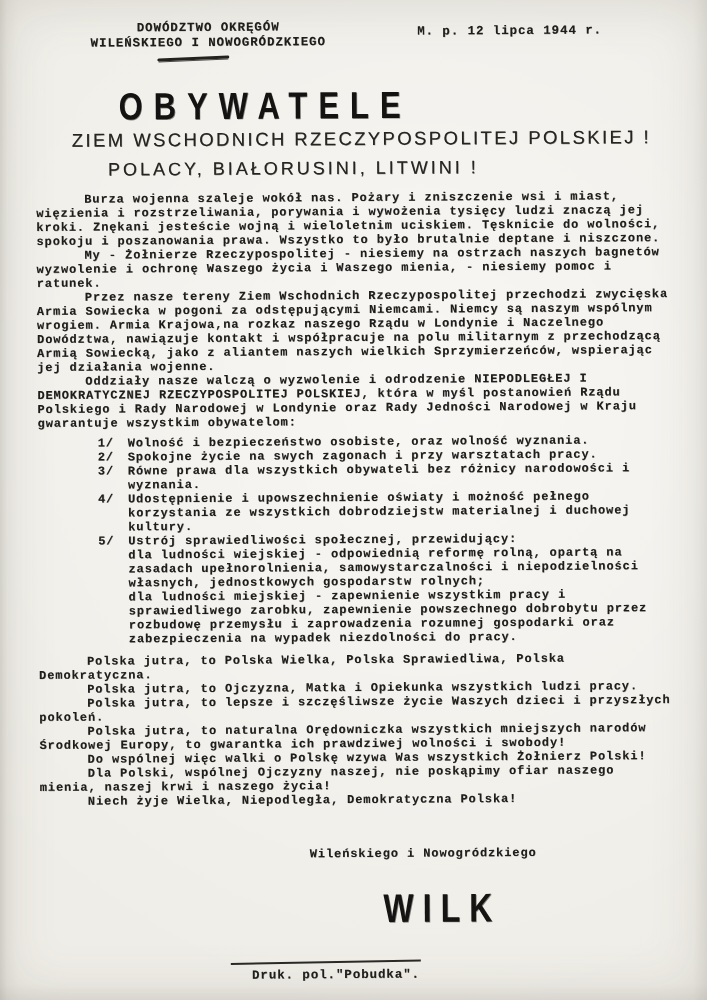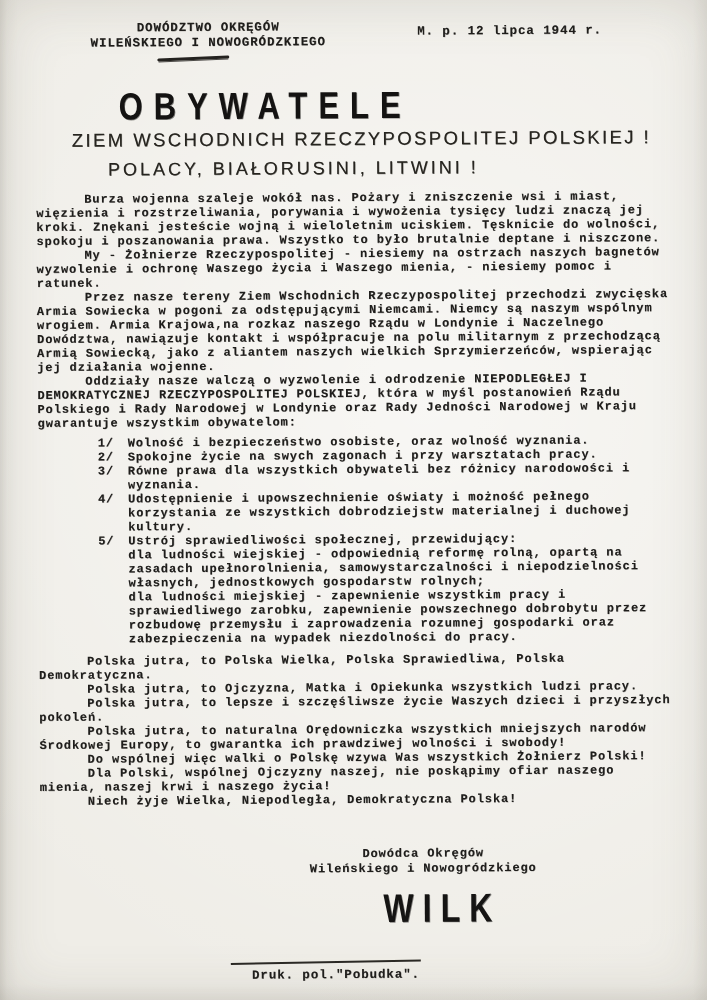--- a/index.html
+++ b/index.html
@@ -216,21 +216,20 @@
         <div class="para">Polska jutra, to Ojczyzna, Matka i Opiekunka wszystkich ludzi pracy.</div>
         <div class="para">Polska jutra, to lepsze i szczęśliwsze życie Waszych dzieci i przyszłych pokoleń.</div>
         <div class="para">Polska jutra, to naturalna Orędowniczka wszystkich mniejszych narodów Środkowej Europy, to gwarantka ich prawdziwej wolności i swobody!</div>
         <div class="para">Do wspólnej więc walki o Polskę wzywa Was wszystkich Żołnierz Polski!</div>
         <div class="para">Dla Polski, wspólnej Ojczyzny naszej, nie poskąpimy ofiar naszego mienia, naszej krwi i naszego życia!</div>
         <div class="para">Niech żyje Wielka, Niepodległa, Demokratyczna Polska!</div>
       </div>
     </div>
 
     <div class="signature tw">
-      <div>Dowódca Okręgów</div>
       <div>Wileńskiego i Nowogródzkiego</div>
     </div>
     <div class="wilk">WILK</div>
 
     <div class="imprint-rule"></div>
     <div class="imprint-text tw">Druk. pol."Pobudka".</div>
 
   </div>
 </div>
 

